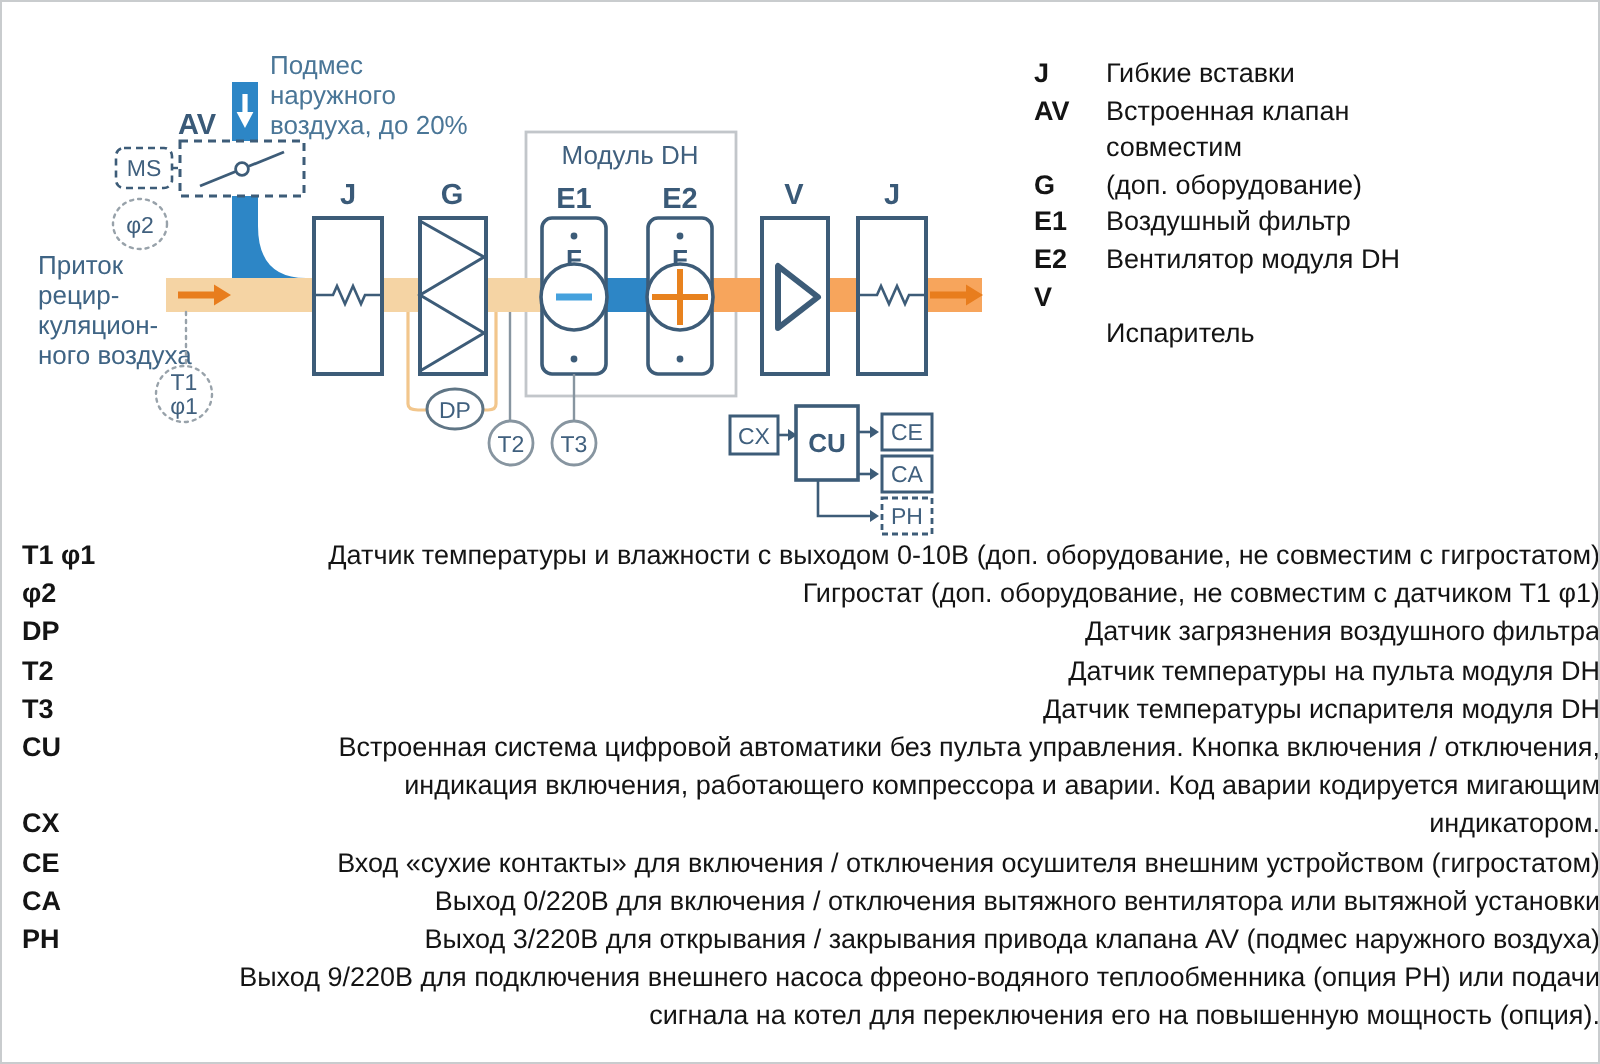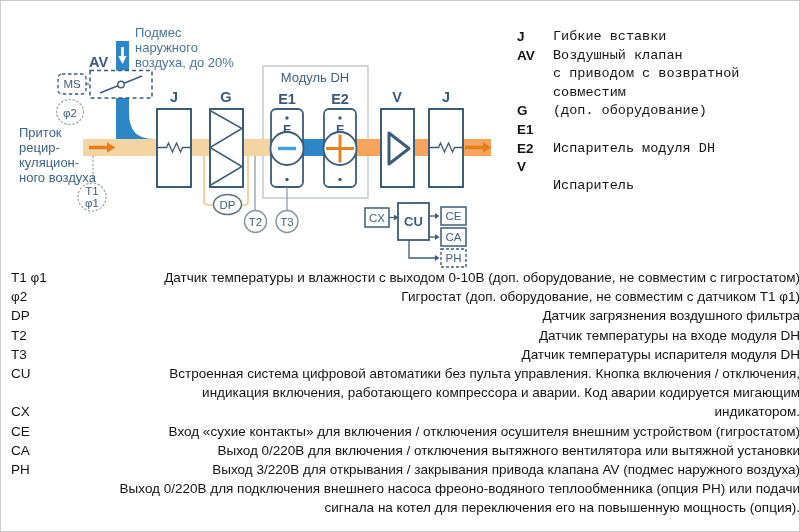--- a/index.html
+++ b/index.html
@@ -15,25 +15,25 @@
   .small-lbl{font-size:11.5px;fill:#40607e;}
   .f-lbl{font-size:13px;font-weight:bold;fill:#3a5a78;}
   .cu-lbl{font-size:13px;font-weight:bold;fill:#3a5a78;}
   .note-blue{font-size:13px;fill:#4a7697;}
   .note-slate{font-size:13px;fill:#3f6484;}
   .module-lbl{font-size:13px;fill:#40607e;}
   
   #legend{position:absolute;left:516px;top:27px;width:282px;}
   .legend-row{display:flex;line-height:18.6px;font-size:13.5px;}
   .legend-key{width:36px;font-weight:bold;flex:none;}
-  .legend-text{flex:1;font-family:Liberation Mono, monospace;}
+  .legend-text{flex:1;}
   
   #notes{position:absolute;left:10px;top:267px;width:789px;}
   .note-row{display:flex;line-height:19.2px;font-size:13.5px;white-space:nowrap;}
-  .note-key{width:59px;font-weight:normal;flex:none;}
+  .note-key{width:59px;font-weight:bold;flex:none;}
   .note-text{flex:1;text-align:right;}
 </style>
 </head>
 <body>
 
 <svg id="diagram" width="510" height="268" viewBox="0 0 510 268">
 
   <rect x="262" y="65" width="105" height="132" fill="#ffffff" stroke="#c2c6ca" stroke-width="1.4"></rect>
 
   <rect x="82" y="138" width="220" height="17" fill="#f5d4a4"></rect>
@@ -187,40 +187,40 @@
   </g>
 </svg>
 
 <div id="legend">
   <div class="legend-row">
       <span class="legend-key">J</span>
       <span class="legend-text">Гибкие вставки</span>
     </div>
   <div class="legend-row">
       <span class="legend-key">AV</span>
-      <span class="legend-text">Воздушный клапан</span>
+      <span class="legend-text">Встроенная клапан</span>
     </div>
   <div class="legend-row">
       <span class="legend-key"></span>
-      <span class="legend-text">с приводом с возвратной</span>
     </div>
   <div class="legend-row">
       <span class="legend-key"></span>
       <span class="legend-text">совместим</span>
     </div>
   <div class="legend-row">
       <span class="legend-key">G</span>
       <span class="legend-text">(доп. оборудование)</span>
     </div>
   <div class="legend-row">
       <span class="legend-key">E1</span>
+      <span class="legend-text">Воздушный фильтр</span>
     </div>
   <div class="legend-row">
       <span class="legend-key">E2</span>
-      <span class="legend-text">Испаритель модуля DH</span>
+      <span class="legend-text">Вентилятор модуля DH</span>
     </div>
   <div class="legend-row">
       <span class="legend-key">V</span>
     </div>
   <div class="legend-row">
       <span class="legend-key"></span>
       <span class="legend-text">Испаритель</span>
     </div>
 </div>
 
@@ -232,21 +232,21 @@
   <div class="note-row">
       <span class="note-key">φ2</span>
       <span class="note-text">Гигростат (доп. оборудование, не совместим с датчиком T1 φ1)</span>
     </div>
   <div class="note-row">
       <span class="note-key">DP</span>
       <span class="note-text">Датчик загрязнения воздушного фильтра</span>
     </div>
   <div class="note-row">
       <span class="note-key">T2</span>
-      <span class="note-text">Датчик температуры на входе модуля DH</span>
+      <span class="note-text">Датчик температуры на пульта модуля DH</span>
     </div>
   <div class="note-row">
       <span class="note-key">T3</span>
       <span class="note-text">Датчик температуры испарителя модуля DH</span>
     </div>
   <div class="note-row">
       <span class="note-key">CU</span>
       <span class="note-text">Встроенная система цифровой автоматики без пульта управления. Кнопка включения / отключения,</span>
     </div>
   <div class="note-row">
@@ -264,19 +264,19 @@
   <div class="note-row">
       <span class="note-key">CA</span>
       <span class="note-text">Выход 0/220В для включения / отключения вытяжного вентилятора или вытяжной установки</span>
     </div>
   <div class="note-row">
       <span class="note-key">PH</span>
       <span class="note-text">Выход 3/220В для открывания / закрывания привода клапана AV (подмес наружного воздуха)</span>
     </div>
   <div class="note-row">
       <span class="note-key"></span>
-      <span class="note-text">Выход 0/220В для подключения внешнего насоса фреоно-водяного теплообменника (опция PH) или подачи</span>
+      <span class="note-text">Выход 9/220В для подключения внешнего насоса фреоно-водяного теплообменника (опция PH) или подачи</span>
     </div>
   <div class="note-row">
       <span class="note-key"></span>
       <span class="note-text">сигнала на котел для переключения его на повышенную мощность (опция).</span>
     </div>
 </div>
 
 </body></html>

